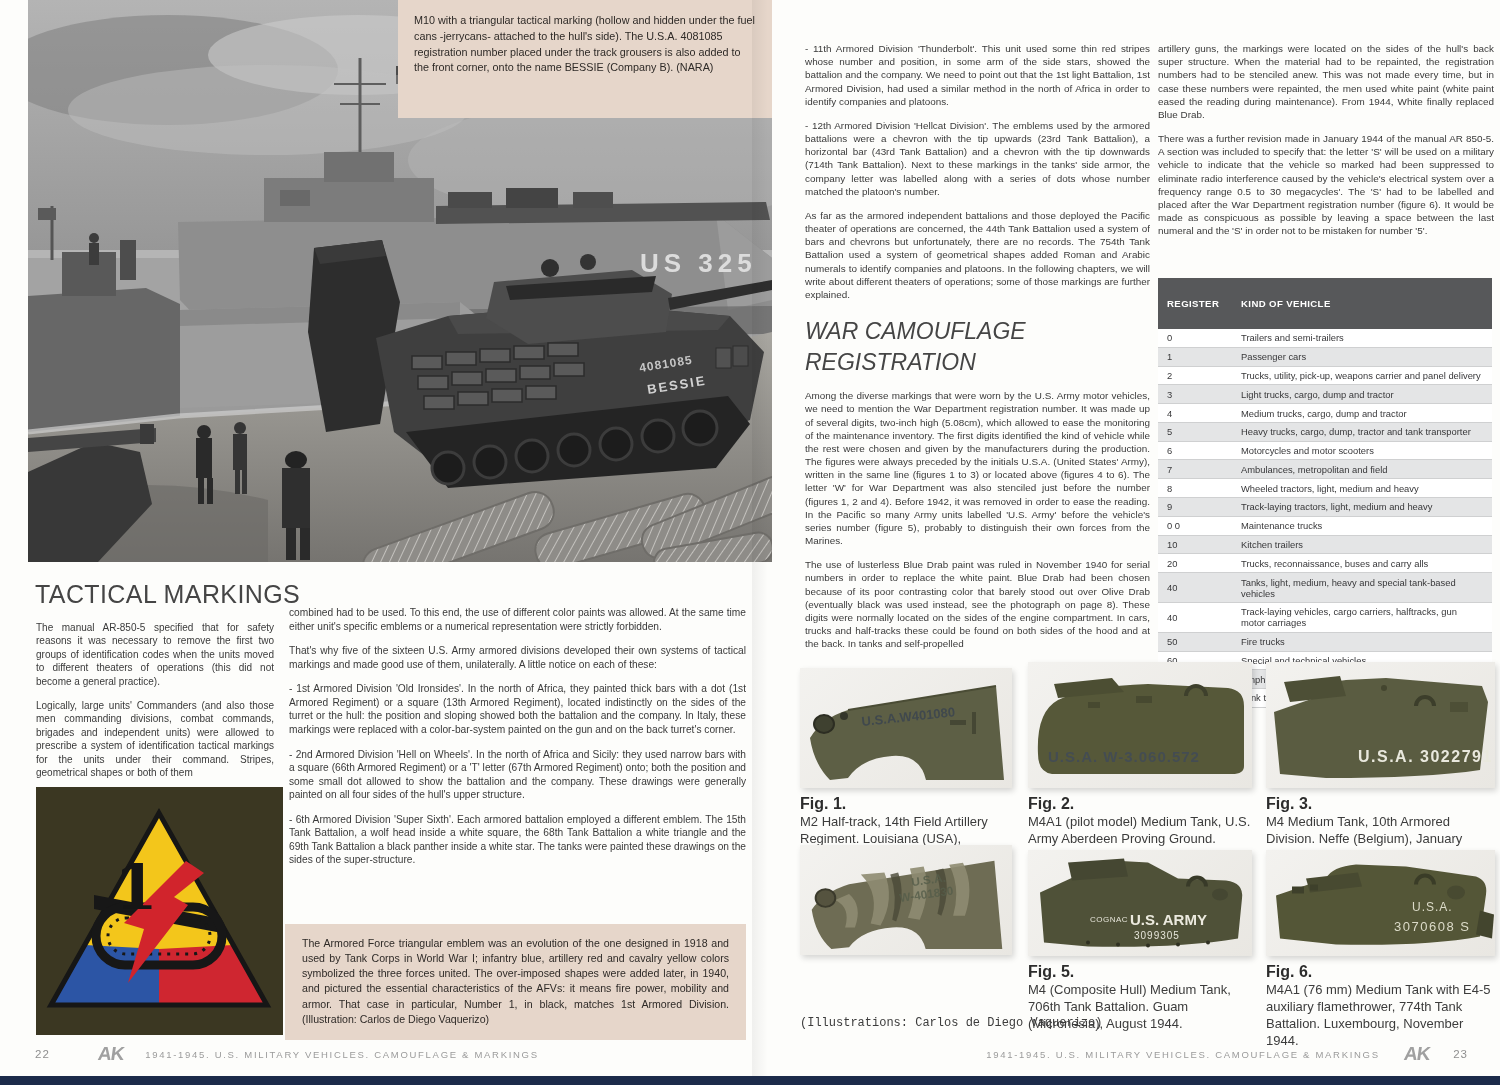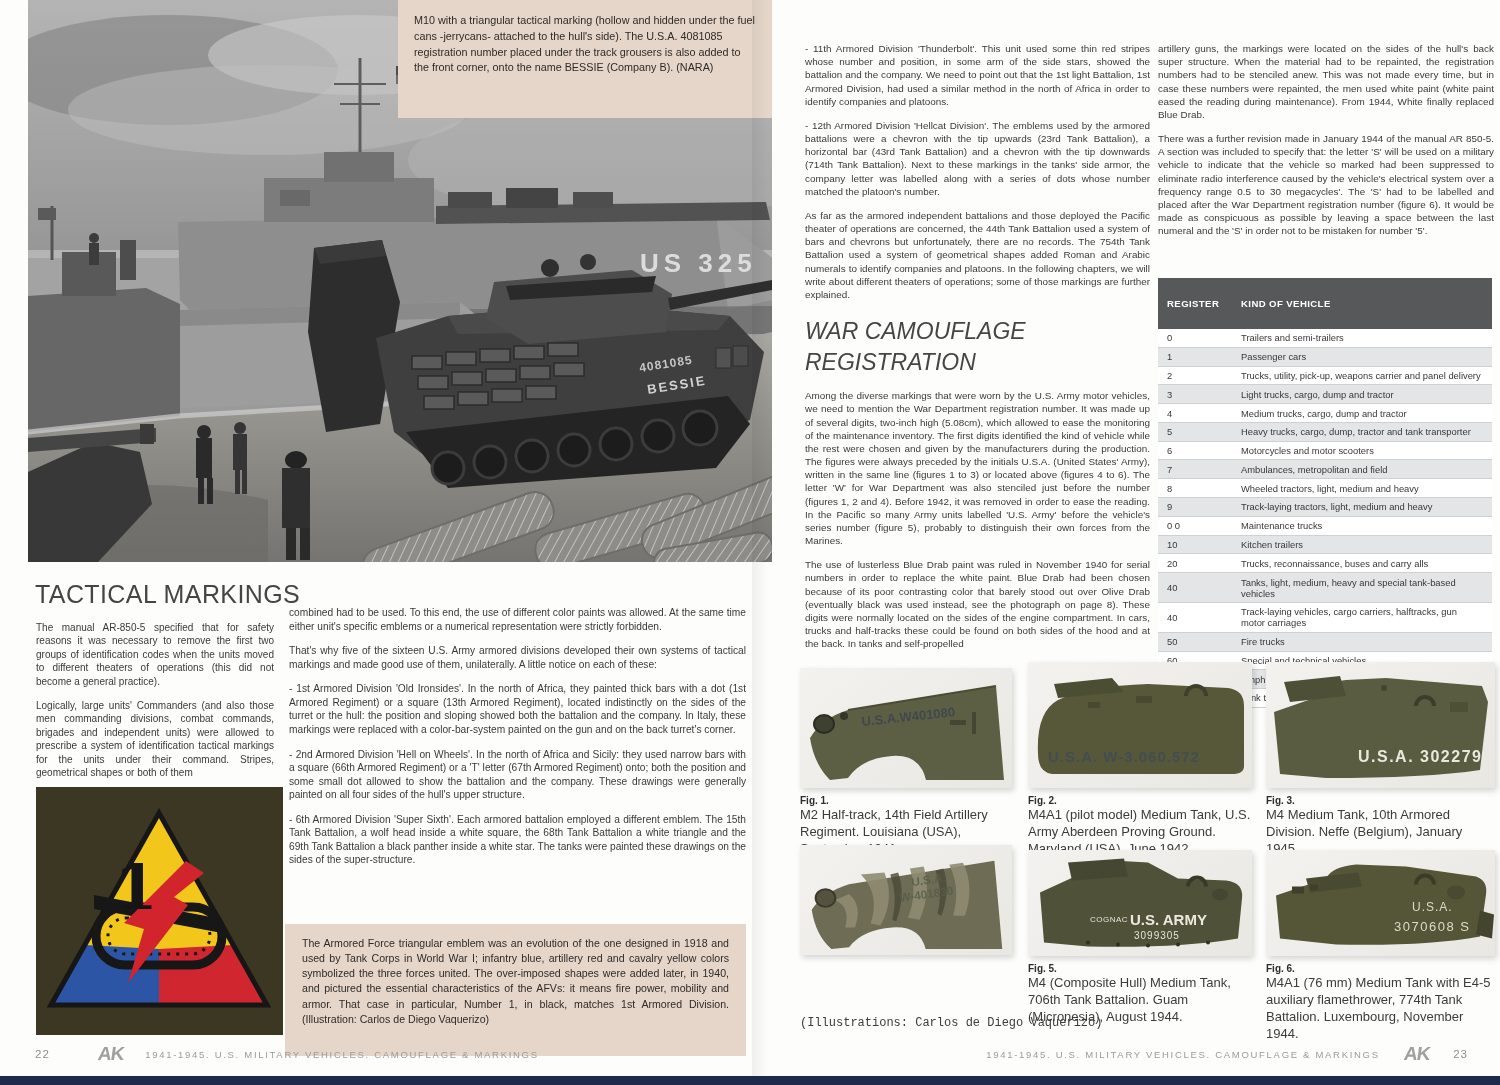--- a/index.html
+++ b/index.html
@@ -14,40 +14,40 @@
                  box-sizing:border-box;padding:13px 16px;}
   .photo-caption p{margin:0;font-size:10.8px;line-height:1.46;color:#2e2a27;}
   .title-left{position:absolute;left:35px;top:580px;margin:0;font-size:25px;font-weight:400;
               color:#454545;letter-spacing:.4px;}
   .col{position:absolute;color:#3a3a3a;overflow:hidden;}
   .para{margin:0 0 11px 0;text-align:justify;}
   .col-l1{left:36px;top:621px;width:238px;height:164px;font-size:10px;line-height:1.34;}
   .col-l2{left:289px;top:606px;width:457px;height:316px;font-size:10.2px;line-height:1.33;}
   .emblem{position:absolute;left:36px;top:787px;width:247px;height:248px;margin:0;background:#3b3722;}
   .emblem svg{display:block;width:100%;height:100%;}
-  .emblem-caption{position:absolute;left:285px;top:924px;width:461px;height:132px;background:#e6d6ca;
+  .emblem-caption{position:absolute;left:285px;top:924px;width:461px;height:116px;background:#e6d6ca;
                   box-sizing:border-box;padding:12px 17px;overflow:hidden;}
   .emblem-caption p{margin:0;font-size:10.6px;line-height:1.43;color:#2e2a27;text-align:justify;}
   
   .col-r1{left:805px;top:42px;width:345px;height:612px;font-size:9.9px;line-height:1.33;}
   .col-r2{left:1158px;top:42px;width:336px;height:234px;font-size:9.9px;line-height:1.33;}
   .title-right{font-size:23px;font-style:italic;font-weight:400;color:#454545;margin:15px 0 12px 0;}
   .reg-table{position:absolute;left:1158px;top:278px;width:334px;border-collapse:collapse;}
   .reg-table th{background:#57585a;color:#ffffff;font-size:9.6px;text-align:left;
                 padding:20px 9px;letter-spacing:.4px;}
   .reg-table th.c-reg{width:56px;}
   .reg-table td{font-size:9.4px;color:#38383a;padding:3.4px 9px;border-bottom:1px solid #cfd0d1;
                 background:#ffffff;}
   .reg-table tbody tr:nth-child(even) td{background:#e4e5e6;}
   .fig{position:absolute;}
   .fig-img{width:100%;background:linear-gradient(140deg,#f3f2ef,#e9e7e2);
            box-shadow:2px 3px 6px rgba(0,0,0,.16);}
   .fig-img svg{display:block;width:100%;height:100%;}
   .fig-cap{margin-top:7px;}
-  .fig-label{display:block;font-weight:700;font-size:10px;color:#2c2c2c;}
+  .fig-label{display:block;font-weight:700;font-size:16px;color:#2c2c2c;}
   .fig-text{display:block;font-size:13px;line-height:1.32;color:#3c3c3c;}
   .fig1{left:800px;top:668px;width:212px;} .fig1 .fig-img{height:120px;}
   .fig2{left:1028px;top:662px;width:224px;} .fig2 .fig-img{height:126px;}
   .fig3{left:1266px;top:662px;width:229px;} .fig3 .fig-img{height:126px;}
   .fig4{left:800px;top:845px;width:212px;} .fig4 .fig-img{height:110px;}
   .fig5{left:1028px;top:850px;width:224px;} .fig5 .fig-img{height:106px;}
   .fig6{left:1266px;top:850px;width:229px;} .fig6 .fig-img{height:106px;}
   .credit{position:absolute;left:800px;top:1016px;font-size:12px;color:#3c3c3c;font-family:Liberation Mono, monospace;}
   
   .footer{position:absolute;top:1044px;height:20px;display:flex;align-items:center;}

